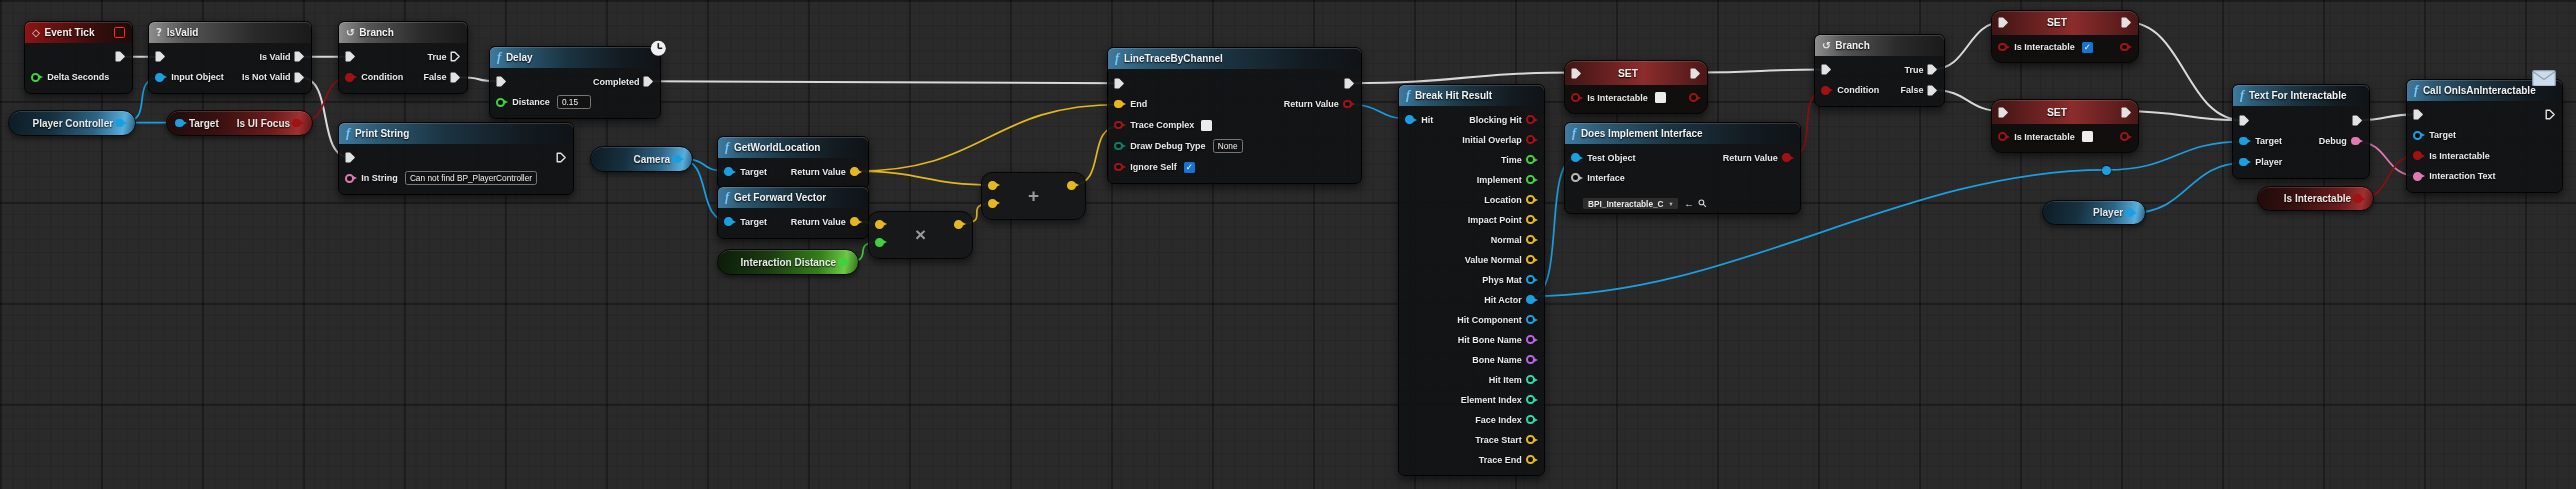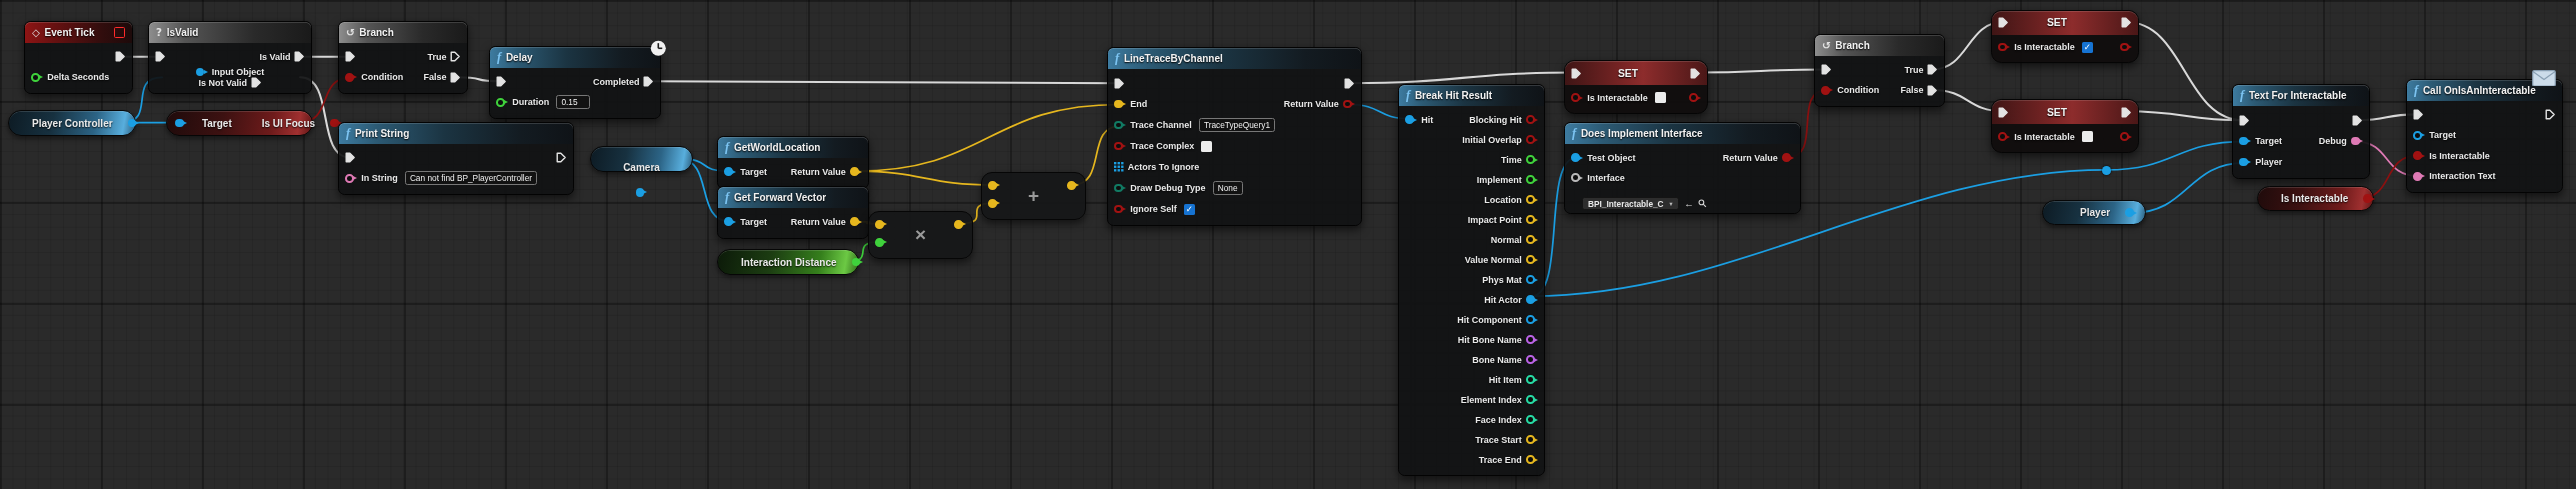--- a/index.html
+++ b/index.html
@@ -38,21 +38,21 @@
   .check{width:11px;height:11px;border-radius:1.6px;background:#ececec;display:inline-flex;align-items:center;justify-content:center;font-size:8.7px;font-weight:bold;color:#fff;margin-left:3.2px;}
   .check.on{background:#1673d2;}
   .field{background:#121212;border:0.8px solid #777;border-radius:2.4px;padding:0.8px 4px;font-size:8.3px;color:#f0f0f0;white-space:nowrap;margin-left:3.2px;}
   .ifacewrap{display:inline-flex;align-items:center;gap:4.7px;}
   .ifacebox{background:#2d2d2d;border:0.8px solid #141414;border-radius:2.4px;padding:0.8px 4.7px;font-size:8.3px;font-weight:bold;color:#e8e8e8;display:inline-flex;align-items:center;gap:4.7px;}
   .caret{font-size:5.5px;color:#bbb;}
   .ibtn{color:#ddd;font-size:9.5px;font-weight:bold;display:inline-flex;align-items:center;line-height:0;}
   .setnode{position:absolute;background:rgba(16,13,13,.95);border:0.8px solid #050505;border-radius:10.3px;box-shadow:0 3.2px 8px rgba(0,0,0,.55);}
   .setband{height:24px;border-radius:9.5px 9.5px 0 0;background:linear-gradient(90deg,#3f1515 0%,#7a2525 42%,#8d2c2c 55%,#4a1717 100%);display:flex;align-items:center;justify-content:space-between;padding:0 6.3px;position:relative;box-shadow:inset 0 0.8px 0 rgba(255,255,255,.18);}
   .setlabel{position:absolute;left:0;right:16px;text-align:center;font-weight:bold;font-size:10.3px;color:#f2f2f2;text-shadow:0 0.8px 1.6px #000;}
-  .pill{position:absolute;display:flex;align-items:center;padding:0 8px;gap:15px;box-sizing:border-box;border-radius:13.4px;border:0.8px solid #060606;box-shadow:inset 0 0.8px 0 rgba(255,255,255,.18),0 2.4px 5.5px rgba(0,0,0,.5);}
+  .pill{position:absolute;display:flex;align-items:center;padding:0 8px;gap:2px;box-sizing:border-box;border-radius:13.4px;border:0.8px solid #060606;box-shadow:inset 0 0.8px 0 rgba(255,255,255,.18),0 2.4px 5.5px rgba(0,0,0,.5);}
   .pill .plab{font-size:10px;}
   .pill .spacer{flex:1;}
   .pill.blue{background:linear-gradient(100deg,#0d1b24 0%,#173140 35%,#2c6486 68%,#58aedd 90%,#2a5a78 100%);}
   .pill.green{background:linear-gradient(100deg,#0c1a09 0%,#1c3d12 38%,#357f1c 72%,#6cc944 90%,#2f6d1a 100%);}
   .pill.red{background:linear-gradient(100deg,#1f0b0b 0%,#3c1111 38%,#6e1b1b 72%,#a03030 90%,#5b1414 100%);}
   .op{position:absolute;background:rgba(22,23,24,.95);border:0.8px solid #060606;border-radius:11px;box-shadow:0 3.2px 7px rgba(0,0,0,.5);}
   .opsym{position:absolute;left:0;right:0;top:50%;transform:translateY(-50%);text-align:center;font-size:19px;font-weight:bold;color:#9a9a9a;}
   .oprows{position:relative;padding:3.2px 0 0 0;}
   .reroute{position:absolute;width:8.7px;height:8.7px;border-radius:50%;box-shadow:0 0 2.4px #000;}
 </style>
@@ -139,21 +139,21 @@
             </div>
             <div class="pgroup r">
               <span class="plab">Is Valid</span>
               <span class="pinicon">
                 <svg width="10.3" height="11" viewBox="0 0 13 14">
                   <path d="M1.5 1.5h4.6L11.6 7l-5.5 5.5H1.5z" fill="#e3e3e3" stroke="#e3e3e3" stroke-width="1.8" stroke-linejoin="round"></path>
                 </svg>
               </span>
             </div>
           </div>
-          <div class="row" style="height: 20.5px; flex-direction: column;">
+          <div class="row" style="height: 20.5px;">
             <div class="pgroup l">
               <span class="pinicon">
                 <span class="dot" style="border-color: rgb(27, 159, 227); background: rgb(27, 159, 227);"></span>
                 <span class="wedge" style="border-left-color: rgb(27, 159, 227);"></span>
               </span>
               <span class="plab">Input Object</span>
             </div>
             <div class="pgroup r">
               <span class="plab">Is Not Valid</span>
               <span class="pinicon">
@@ -255,21 +255,21 @@
                 </svg>
               </span>
             </div>
           </div>
           <div class="row" style="height: 20.5px;">
             <div class="pgroup l">
               <span class="pinicon">
                 <span class="dot" style="border-color: rgb(63, 210, 60); background: rgb(13, 13, 13);"></span>
                 <span class="wedge" style="border-left-color: rgb(63, 210, 60);"></span>
               </span>
-              <span class="plab">Duration</span>
+              <span class="plab">Distance</span>
               <span class="field" style="min-width: 24px;">0.15</span>
             </div>
             <div class="pgroup r"></div>
           </div>
         </div>
       </div>
       <div class="node" style="left: 338px; top: 122px; width: 234px;">
         <div class="hdr function">
           <span class="nicon f">f</span>
           <span class="title">Print String</span>
@@ -297,21 +297,21 @@
                 <span class="dot" style="border-color: rgb(223, 122, 181); background: rgb(13, 13, 13);"></span>
                 <span class="wedge" style="border-left-color: rgb(223, 122, 181);"></span>
               </span>
               <span class="plab">In String</span>
               <span class="field">Can not find BP_PlayerController</span>
             </div>
             <div class="pgroup r"></div>
           </div>
         </div>
       </div>
-      <div class="pill blue" style="left: 590px; top: 146px; width: 103px; height: 26px; flex-direction: column;">
+      <div class="pill blue" style="left: 590px; top: 146px; width: 103px; height: 26px;">
         <span class="spacer"></span>
         <span class="plab">Camera</span>
         <span class="pinicon">
           <span class="dot" style="border-color: rgb(27, 159, 227); background: rgb(27, 159, 227);"></span>
           <span class="wedge" style="border-left-color: rgb(27, 159, 227);"></span>
         </span>
       </div>
       <div class="node" style="left: 717px; top: 136px; width: 150px;">
         <div class="hdr function">
           <span class="nicon f">f</span>
@@ -458,55 +458,25 @@
               <span class="plab">Return Value</span>
               <span class="pinicon">
                 <span class="dot" style="border-color: rgb(161, 18, 18); background: rgb(13, 13, 13);"></span>
                 <span class="wedge" style="border-left-color: rgb(161, 18, 18);"></span>
               </span>
             </div>
           </div>
           <div class="row" style="height: 21px;">
             <div class="pgroup l">
               <span class="pinicon">
-                <span class="dot" style="border-color: rgb(17, 122, 99); background: rgb(13, 13, 13);"></span>
-                <span class="wedge" style="border-left-color: rgb(17, 122, 99);"></span>
-              </span>
-              <span class="plab">Trace Channel</span>
-              <span class="field drop">TraceTypeQuery1</span>
-            </div>
-            <div class="pgroup r"></div>
-          </div>
-          <div class="row" style="height: 21px;">
-            <div class="pgroup l">
-              <span class="pinicon">
                 <span class="dot" style="border-color: rgb(161, 18, 18); background: rgb(13, 13, 13);"></span>
                 <span class="wedge" style="border-left-color: rgb(161, 18, 18);"></span>
               </span>
               <span class="plab">Trace Complex</span>
               <span class="check"></span>
-            </div>
-            <div class="pgroup r"></div>
-          </div>
-          <div class="row" style="height: 21px;">
-            <div class="pgroup l">
-              <span class="pinicon">
-                <svg width="9.5" height="9.5" viewBox="0 0 12 12">
-                  <rect x="0" y="0" width="3" height="3" fill="#1b9fe3"></rect>
-                  <rect x="4.5" y="0" width="3" height="3" fill="#1b9fe3"></rect>
-                  <rect x="9" y="0" width="3" height="3" fill="#1b9fe3"></rect>
-                  <rect x="0" y="4.5" width="3" height="3" fill="#1b9fe3"></rect>
-                  <rect x="4.5" y="4.5" width="3" height="3" fill="#1b9fe3"></rect>
-                  <rect x="9" y="4.5" width="3" height="3" fill="#1b9fe3"></rect>
-                  <rect x="0" y="9" width="3" height="3" fill="#1b9fe3"></rect>
-                  <rect x="4.5" y="9" width="3" height="3" fill="#1b9fe3"></rect>
-                  <rect x="9" y="9" width="3" height="3" fill="#1b9fe3"></rect>
-                </svg>
-              </span>
-              <span class="plab">Actors To Ignore</span>
             </div>
             <div class="pgroup r"></div>
           </div>
           <div class="row" style="height: 21px;">
             <div class="pgroup l">
               <span class="pinicon">
                 <span class="dot" style="border-color: rgb(17, 122, 99); background: rgb(13, 13, 13);"></span>
                 <span class="wedge" style="border-left-color: rgb(17, 122, 99);"></span>
               </span>
               <span class="plab">Draw Debug Type</span>

